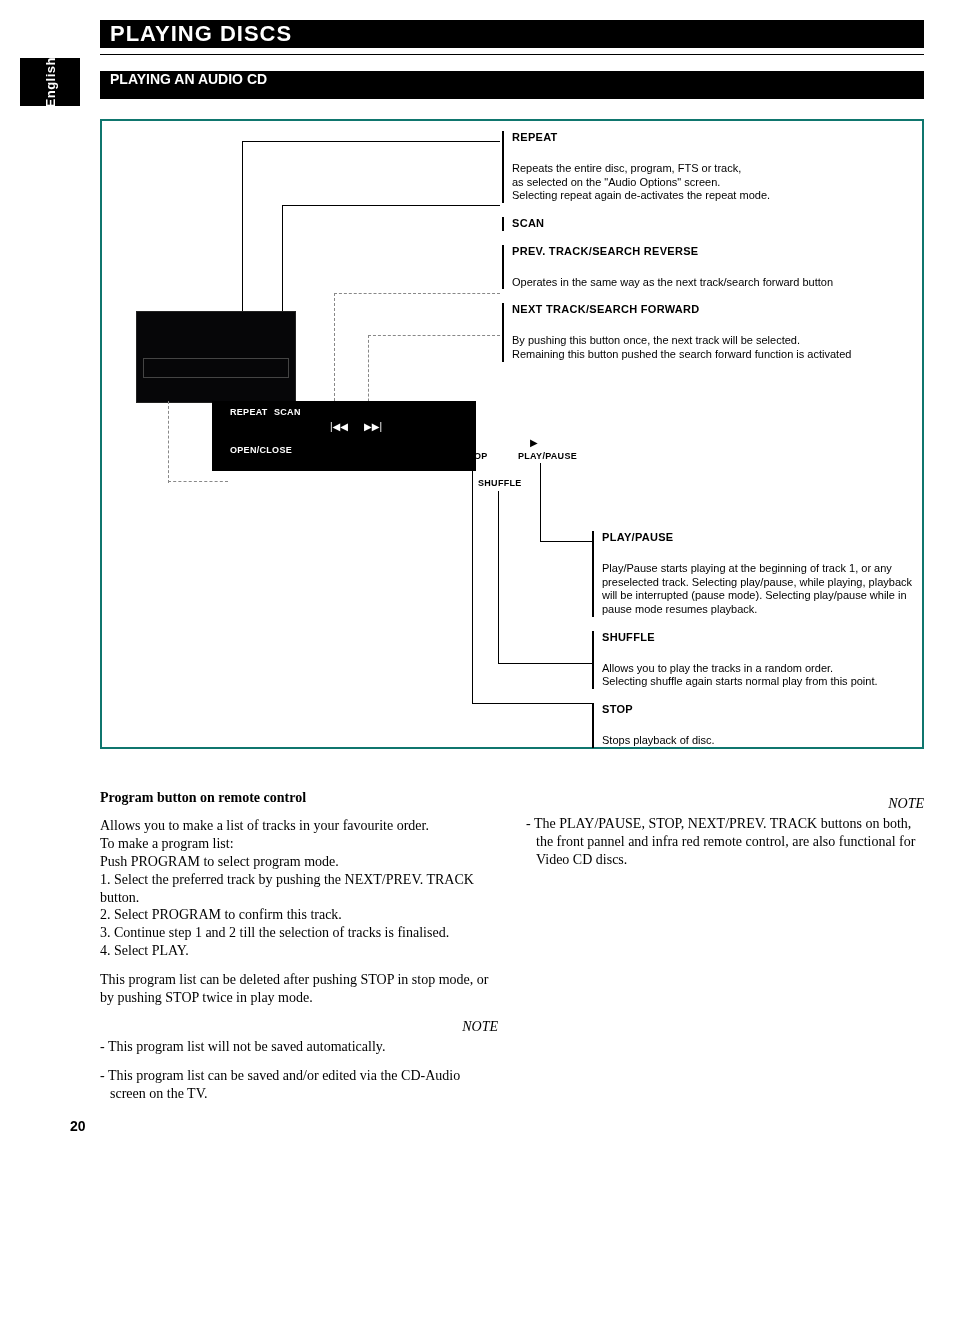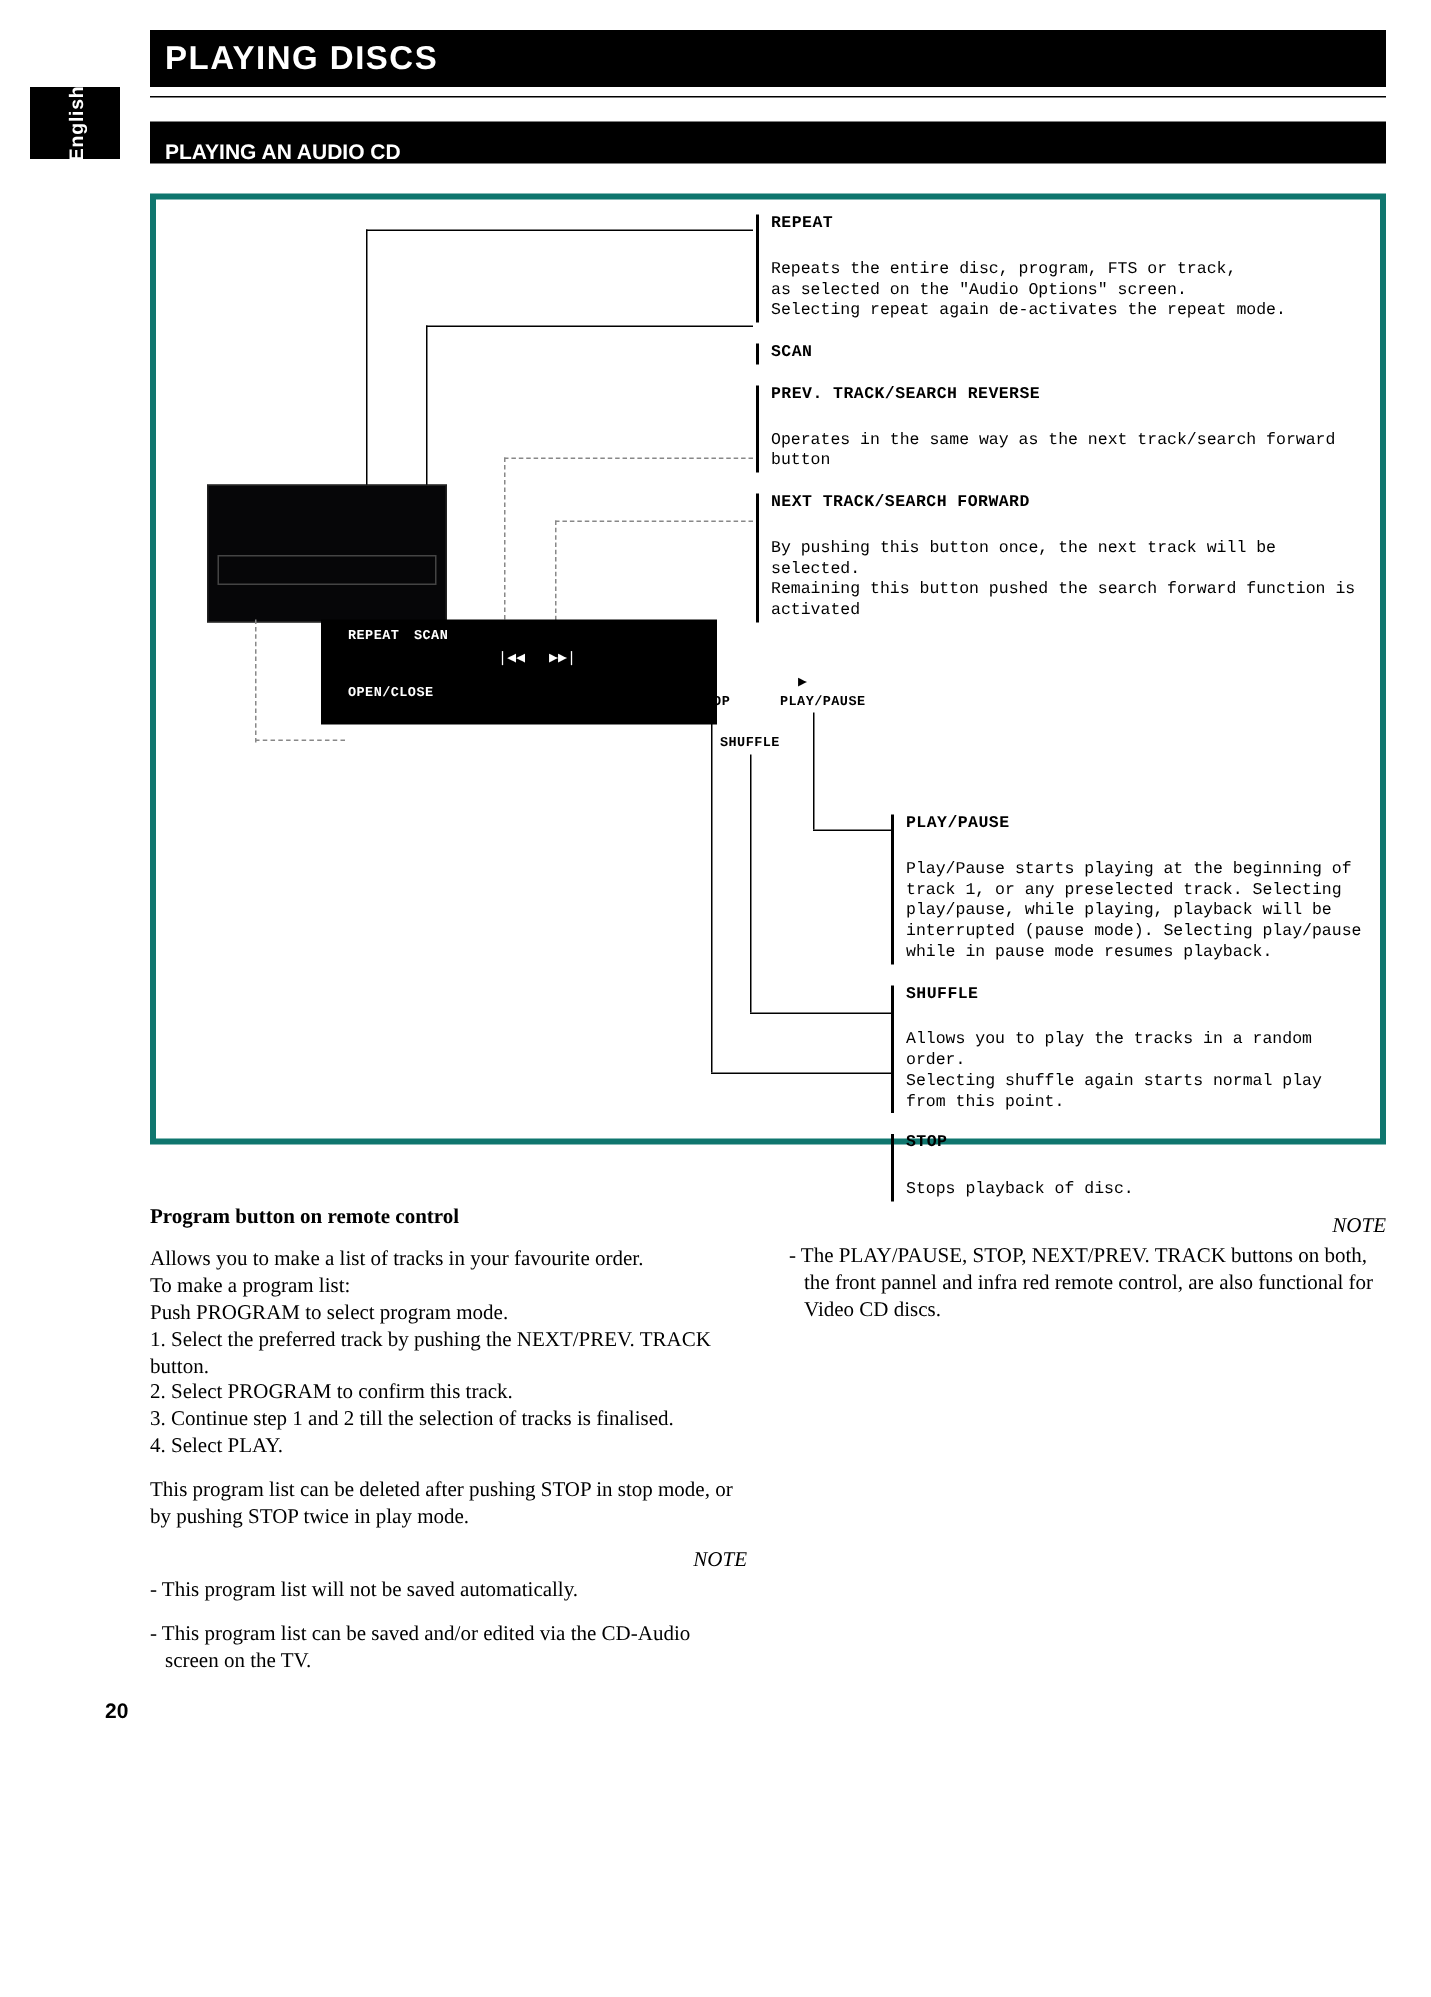--- a/index.html
+++ b/index.html
@@ -29,53 +29,52 @@
   .side-tab span {
     writing-mode: vertical-rl;
     transform: rotate(180deg);
     font-size: 13px;
     font-weight: bold;
     letter-spacing: 0.5px;
   }
   .title-bar {
     background:#000;
     color:#fff;
-    height:38px;
+    height:28px;
     margin: 0 0 6px 70px;
     display:flex;
     align-items:center;
     padding-left:10px;
     font-size:22px;
     font-weight:bold;
     letter-spacing:1px;
   }
   .rule {
     border:0;
     border-top:1px solid #000;
     margin:0 0 6px 0;
   }
   .sub-bar {
     background:#000;
     color:#fff;
     height:28px;
     margin: 16px 0 20px 70px;
     display:flex;
-    align-items:flex-end;
+    align-items:flex-start;
     font-size:14px;
     font-weight:bold;
   }
   .sub-bar .left { padding-left:10px; flex:0 0 auto; }
   .sub-bar .right { padding-right:10px; margin-left:auto; font-size:12px; }
   .diagram-box {
-    border:4px solid #0f766e;
+    border:2px solid #0f766e;
     margin-left:70px;
     padding:18px;
     position:relative;
     height:590px;
-    font-family:Liberation Mono, monospace;
   }
   .callouts-top, .callouts-bottom {
     position:absolute;
     font-size:11px;
     line-height:1.25;
   }
   .callouts-top { left:400px; top:10px; right:10px; }
   .callouts-bottom { left:490px; top:410px; right:10px; }
   .callout { margin-bottom:14px; border-left:2px solid #000; padding-left:8px; }
   .callout-title { font-weight:bold; letter-spacing:0.3px; }

